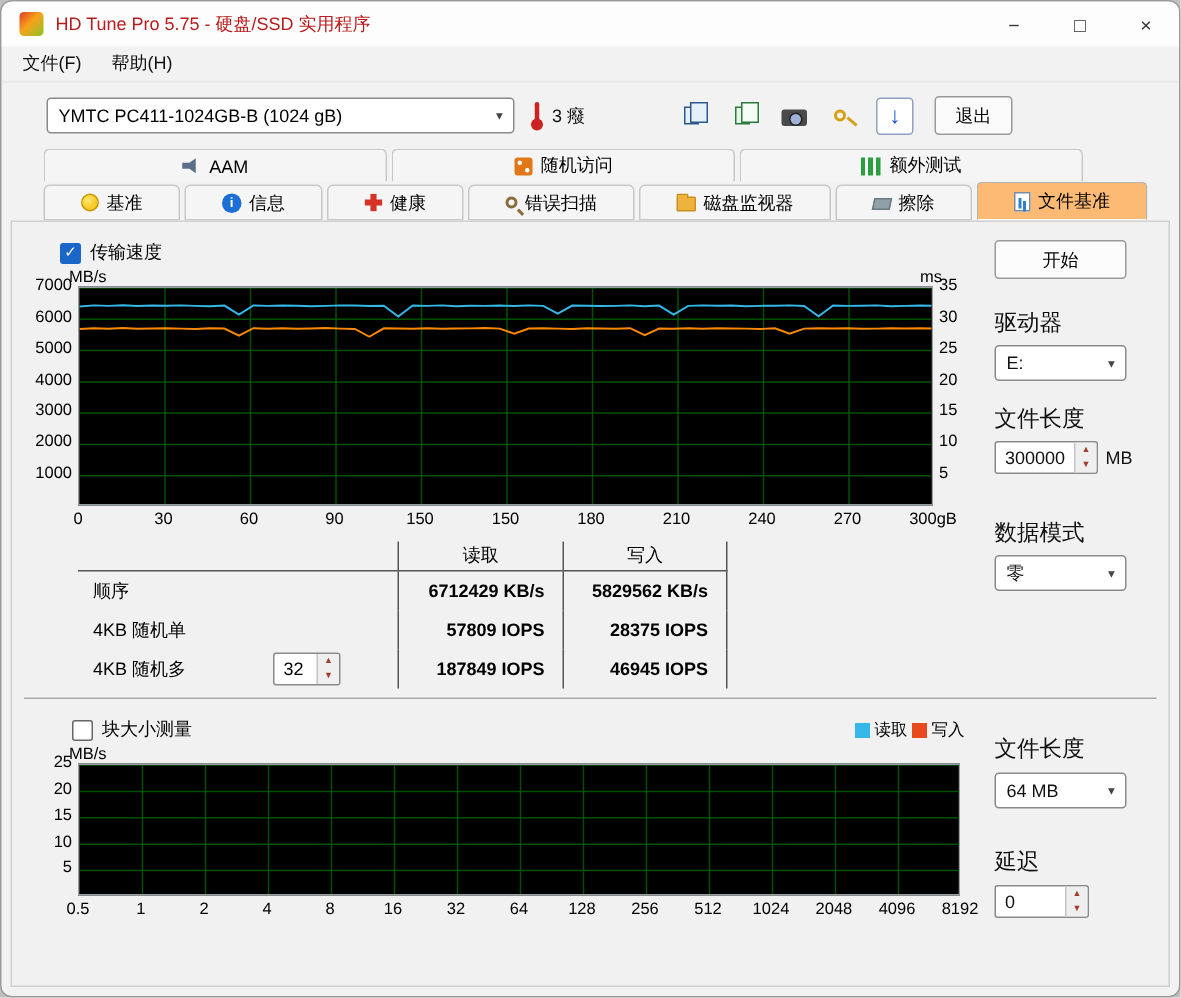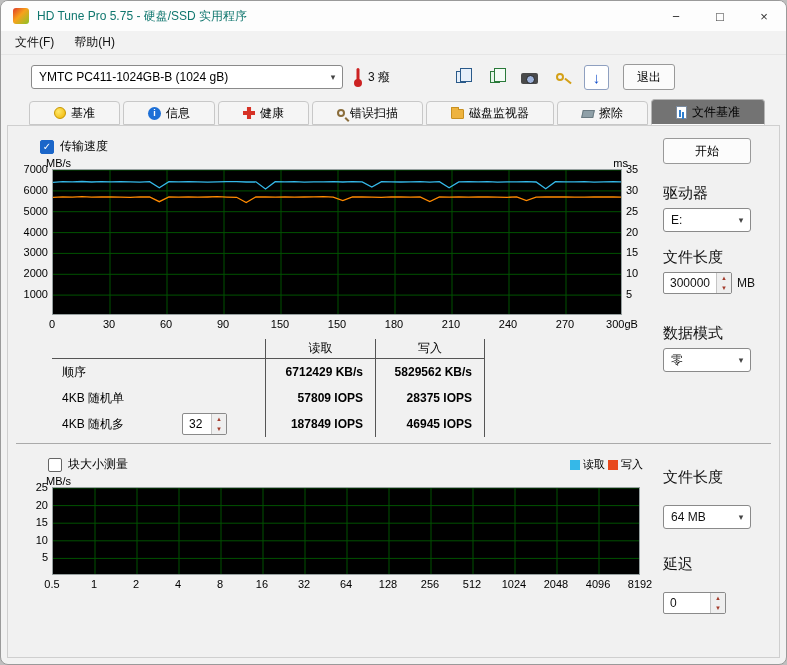--- a/index.html
+++ b/index.html
@@ -4,21 +4,21 @@
 <style>
   * { margin:0; padding:0; box-sizing:border-box; }
   body { font-family:"Liberation Sans","DejaVu Sans",sans-serif; background:#bfbfbf; }
   .window { width:787px; height:665px; background:#f2f2f2; border:1px solid #9a9a9a;
             border-radius:8px; overflow:hidden; display:flex; flex-direction:column; }
 
   
   .titlebar { height:30px; background:#fdfdfd; display:flex; align-items:center; padding-left:12px; flex:0 0 auto; }
   .app-icon { width:16px; height:16px; border-radius:3px;
               background:linear-gradient(135deg,#e03a2a 0%,#f7a21b 45%,#8cc227 100%); }
-  .title-text { font-size:12px; color:#0f766e; margin-left:8px; flex:1; }
+  .title-text { font-size:12px; color:#b91c1c; margin-left:8px; flex:1; }
   .win-btn { width:44px; height:30px; display:flex; align-items:center; justify-content:center;
              font-size:13px; color:#333; cursor:default; }
 
   
   .menubar { height:24px; display:flex; align-items:center; padding:0 4px; font-size:12px; color:#111;
              border-bottom:1px solid #e6e6e6; flex:0 0 auto; }
   .menu-item { padding:3px 10px; }
 
   
   .toolbar { height:44px; display:flex; align-items:center; padding:0 12px 0 30px; flex:0 0 auto; }
@@ -49,21 +49,21 @@
   
   .tabs { padding:0 18px 0 28px; flex:0 0 auto; }
   .tab-row1 { display:flex; height:22px; }
   .tab-row1 .tab { width:229px; display:flex; align-items:center; justify-content:center; gap:6px;
                    font-size:12px; border:1px solid #c8c8c8; border-bottom:none; border-radius:4px 4px 0 0;
                    margin-right:3px; background:#f5f5f5; }
   .tab-row2 { display:flex; height:26px; align-items:flex-end; }
   .tab-row2 .tab { flex:1 1 auto; height:24px; display:flex; align-items:center; justify-content:center; gap:5px;
                    font-size:12px; border:1px solid #c8c8c8; border-radius:4px 4px 0 0; margin-right:3px;
                    padding:0 8px; background:#f5f5f5; white-space:nowrap; }
-  .tab-row2 .tab.active { height:26px; background:#737373; border-color:#b5b5b5; border-bottom-color:#fcfcfc; }
+  .tab-row2 .tab.active { height:26px; background:#fdba74; border-color:#b5b5b5; border-bottom-color:#fcfcfc; }
 
   
   .ic { display:inline-block; flex:0 0 auto; }
   .i-speaker { width:12px; height:12px; background:#5a6e8c;
                clip-path:polygon(0 33%,40% 33%,75% 8%,75% 92%,40% 67%,0 67%); }
   .i-die { width:12px; height:12px; background:#e07818; border-radius:2px; position:relative; }
   .i-die::after { content:""; position:absolute; width:3px; height:3px; border-radius:50%; background:#fff;
                   left:2px; top:2px; box-shadow:5px 5px 0 #fff; }
   .i-bars { width:13px; height:12px;
             background:linear-gradient(0deg,transparent 0, transparent 0) ,#0000;
@@ -133,21 +133,21 @@
   .sec2-head { display:flex; align-items:center; margin-top:6px; width:651px; }
   .legend { display:flex; align-items:center; gap:3px; margin-left:auto; margin-right:20px; font-size:11px; }
   .lg-sq { width:10px; height:10px; display:inline-block; }
 
   
   .btn-start { width:88px; height:26px; background:#fcfcfc; border:1px solid #999; border-radius:3px;
                font-size:12px; font-family:inherit; display:block; }
   .side-label { font-size:15px; }
   .w88 { width:88px; }
   .mt20 { margin-top:20px; } .mt16 { margin-top:16px; } .mt30 { margin-top:30px; }
-  .mt5 { margin-top:5px; } .mt6 { margin-top:18px; } .mt26 { margin-top:26px; }
+  .mt5 { margin-top:5px; } .mt6 { margin-top:6px; } .mt26 { margin-top:26px; }
   .side2 { padding-top:18px; }
   .spin-row { display:flex; align-items:center; gap:5px; }
 
   .thermo { display:flex; align-items:center; }
 </style>
 </head>
 <body>
 
 <div class="window">
 
@@ -192,20 +192,34 @@
           <span class="i-key"></span>
         </div>
       <div class="upd-btn">
           <span class="i-down">↓</span>
         </div>
     </div>
     <button class="exit-btn">退出</button>
   </div>
 
   <div class="tabs">
+    <div class="tab-row1">
+      <div class="tab">
+        <span class="ic i-speaker"></span>
+        <span>AAM</span>
+      </div>
+      <div class="tab">
+        <span class="ic i-die"></span>
+        <span>随机访问</span>
+      </div>
+      <div class="tab">
+        <span class="ic i-bars"></span>
+        <span>额外测试</span>
+      </div>
+    </div>
     <div class="tab-row2">
       <div class="tab">
         <span class="ic i-bulb"></span>
         <span>基准</span>
       </div>
       <div class="tab">
         <span class="ic i-info">i</span>
         <span>信息</span>
       </div>
       <div class="tab">

